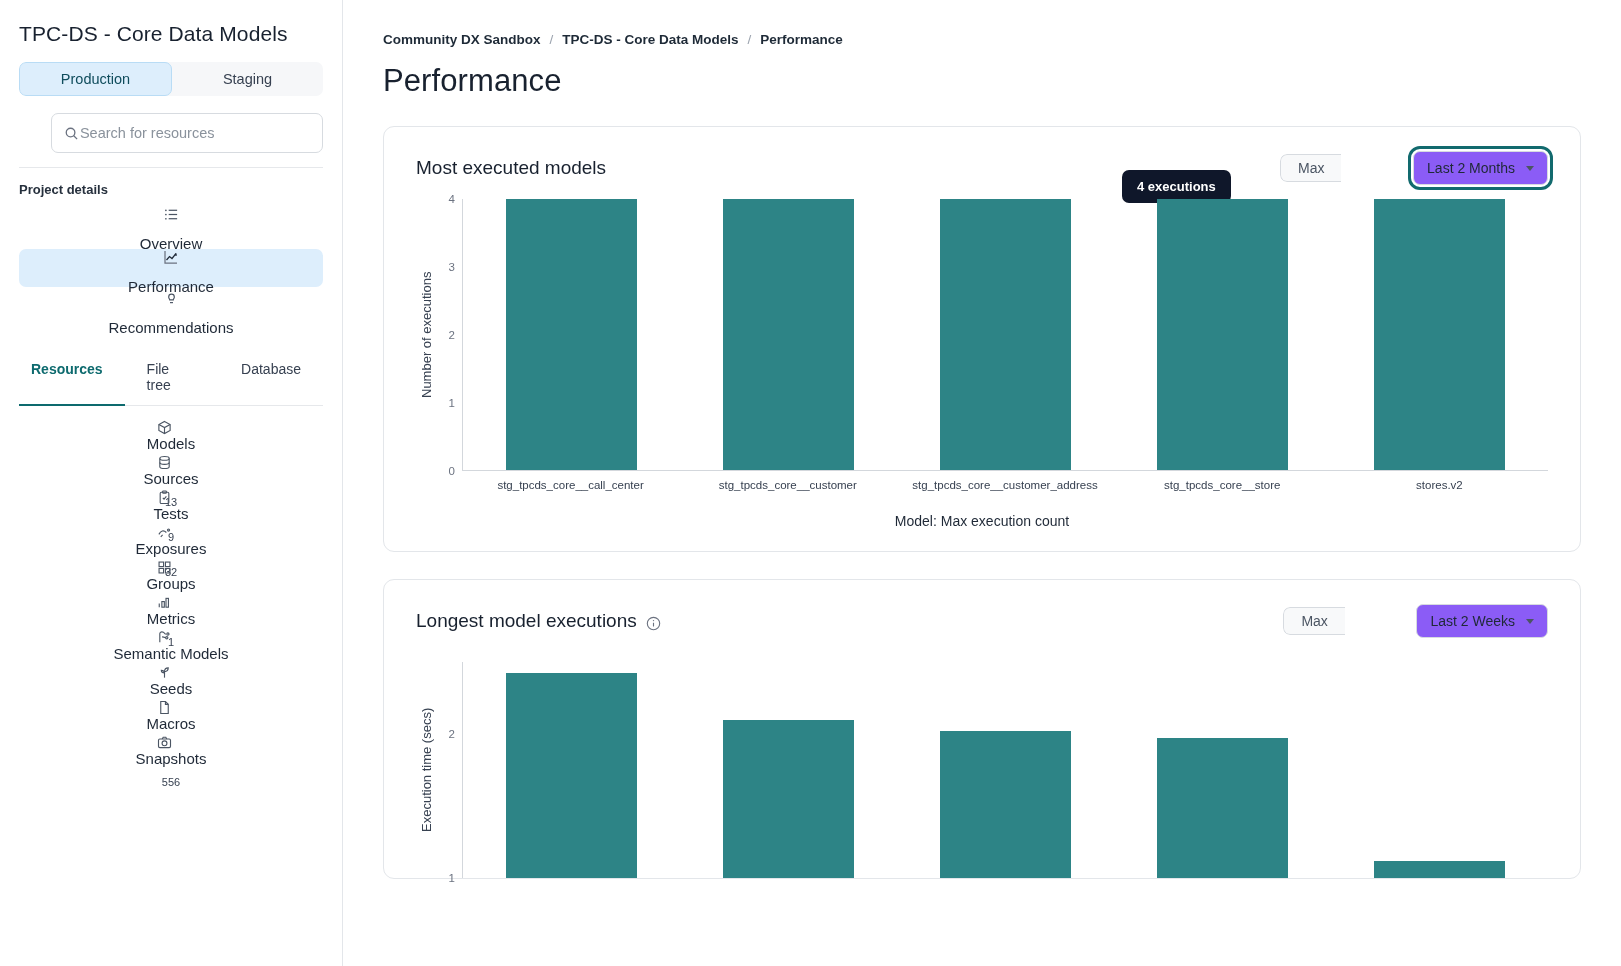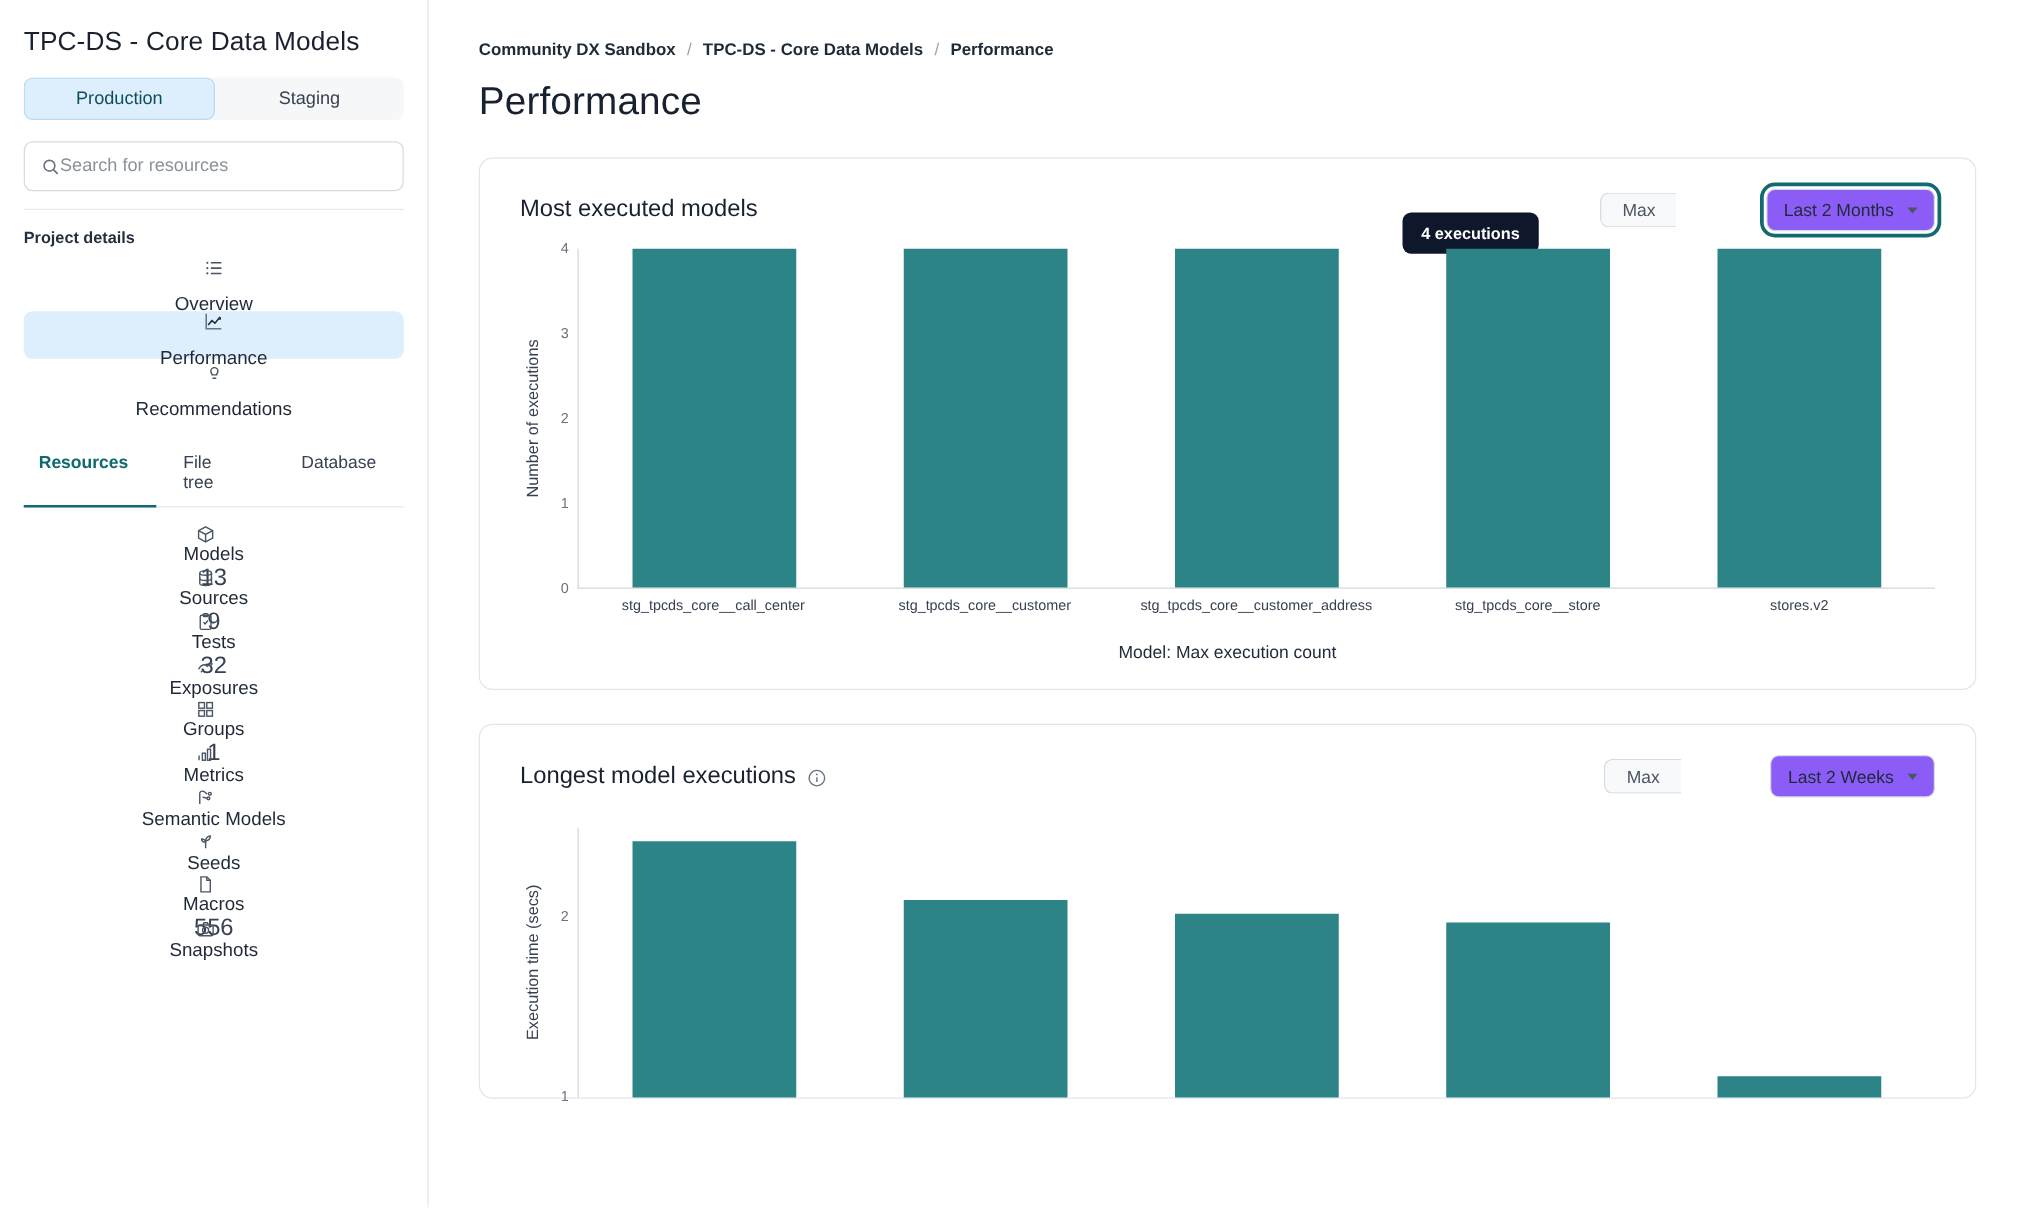--- a/index.html
+++ b/index.html
@@ -31,21 +31,21 @@
   .env-toggle .seg {
     flex: 1; display: flex; align-items: center; justify-content: center;
     font-size: 14.5px; color: #374151; cursor: pointer; border-radius: 7px;
   }
   .env-toggle .seg.active {
     background: #ddeefc; color: #0f4c5c; border: 1px solid #b9dcf5;
   }
   .search-box {
     display: flex; align-items: center; gap: 0;
     height: 40px; border: 1px solid #d7dbe0; border-radius: 7px;
-    padding: 0 12px; margin-bottom: 14px;
+    padding: 0 12px; margin-bottom: 14px; margin-left: 32px;
   }
   .search-box input {
     border: none; outline: none; font-size: 14.5px; color: #6b7280;
     width: 100%; font-family: "Liberation Sans", sans-serif; background: transparent;
   }
   .search-box input::placeholder { color: #8a929c; }
   .divider { height: 1px; background: #e6e8eb; margin: 6px 0 14px; }
   .section-label {
     font-size: 13px; font-weight: 700; color: #26303d; margin-bottom: 10px;
   }
@@ -65,21 +65,21 @@
     border-bottom: 2px solid transparent; margin-bottom: -1px;
   }
   .tab:first-child { padding-left: 12px; }
   .tab.active { color: #0d6a6e; font-weight: 700; border-bottom-color: #0d6a6e; }
   .res-item {
     display: flex; align-items: center; height: 35px; padding: 0 12px;
     font-size: 15px; color: #1f2937; cursor: pointer; border-radius: 6px; flex-direction: column;
   }
   .res-item .nav-icon { margin-right: 13px; }
   .res-name { flex: 1; }
-  .res-count { font-size: 19px; color: #374151; }
+  .res-count { font-size: 11px; color: #374151; margin-top: 44px; }
 
   
   .main { flex: 1; height: 966px; overflow: hidden; padding: 0 40px 0 40px; position: relative; }
   .breadcrumb {
     display: flex; align-items: center; gap: 9px;
     font-size: 13.5px; font-weight: 700; margin-top: 32px; color: #1e2a37;
   }
   .breadcrumb .crumb { cursor: pointer; }
   .breadcrumb .sep { color: #9aa2ad; font-weight: 400; }
   .breadcrumb .crumb.current { cursor: default; }

